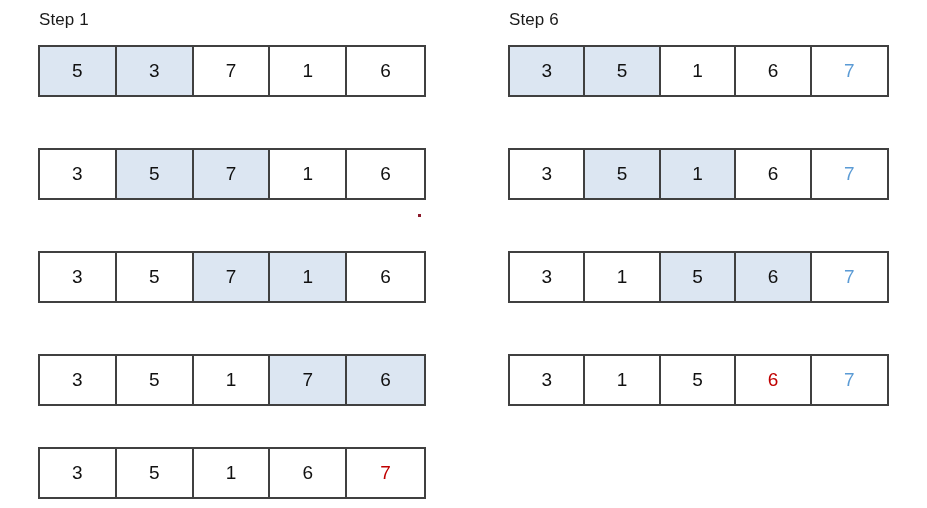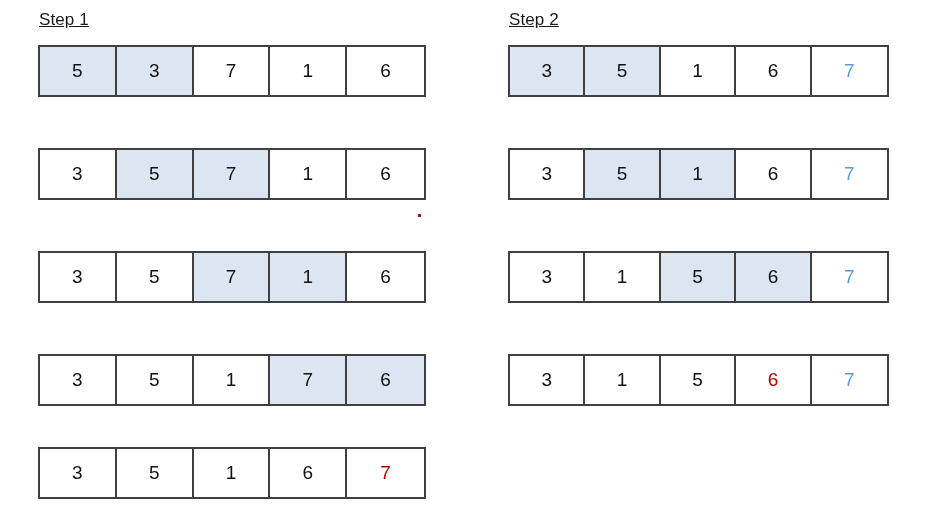--- a/index.html
+++ b/index.html
@@ -31,21 +31,20 @@
 
   .step-title {
     font-size: 17px;
     color: #1a1a1a;
     line-height: 17px;
     letter-spacing: 0.1px;
     white-space: nowrap;
     position: absolute;
     top: 11px;
     left: 1px;
-    text-decoration: underline;
   }
 
   .rows-holder {
     position: absolute;
     top: 0;
     left: 0;
   }
 
   .array-row {
     position: absolute;
@@ -121,21 +120,21 @@
           <div class="cell" style="width: 77.6px;">3</div>
           <div class="cell" style="width: 77.6px;">5</div>
           <div class="cell" style="width: 77.6px;">1</div>
           <div class="cell" style="width: 77.6px;">6</div>
           <div class="cell val-red" style="width: 77.6px;">7</div>
         </div>
       </div>
   </div>
 
   <div class="step-column" id="col-step2">
-    <div class="step-title">Step 2</div>
+    <div class="step-title">Step 6</div>
     <div class="rows-holder">
         <div class="array-row" style="top: 45px; left: 0px; width: 381px; height: 52px;">
           <div class="cell hl" style="width: 76.2px;">3</div>
           <div class="cell hl" style="width: 76.2px;">5</div>
           <div class="cell" style="width: 76.2px;">1</div>
           <div class="cell" style="width: 76.2px;">6</div>
           <div class="cell val-blue" style="width: 76.2px;">7</div>
         </div>
         <div class="array-row" style="top: 148px; left: 0px; width: 381px; height: 52px;">
           <div class="cell" style="width: 76.2px;">3</div>

